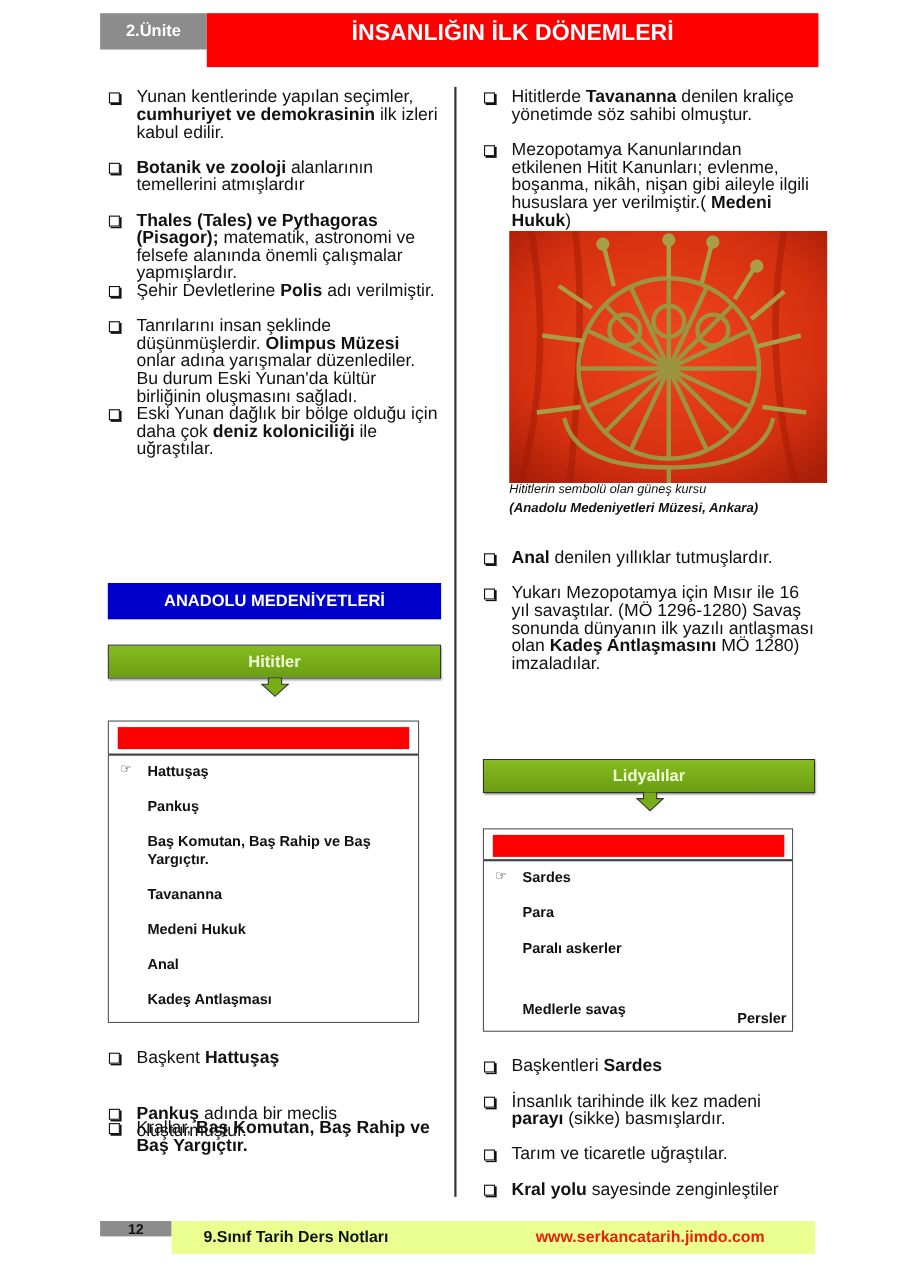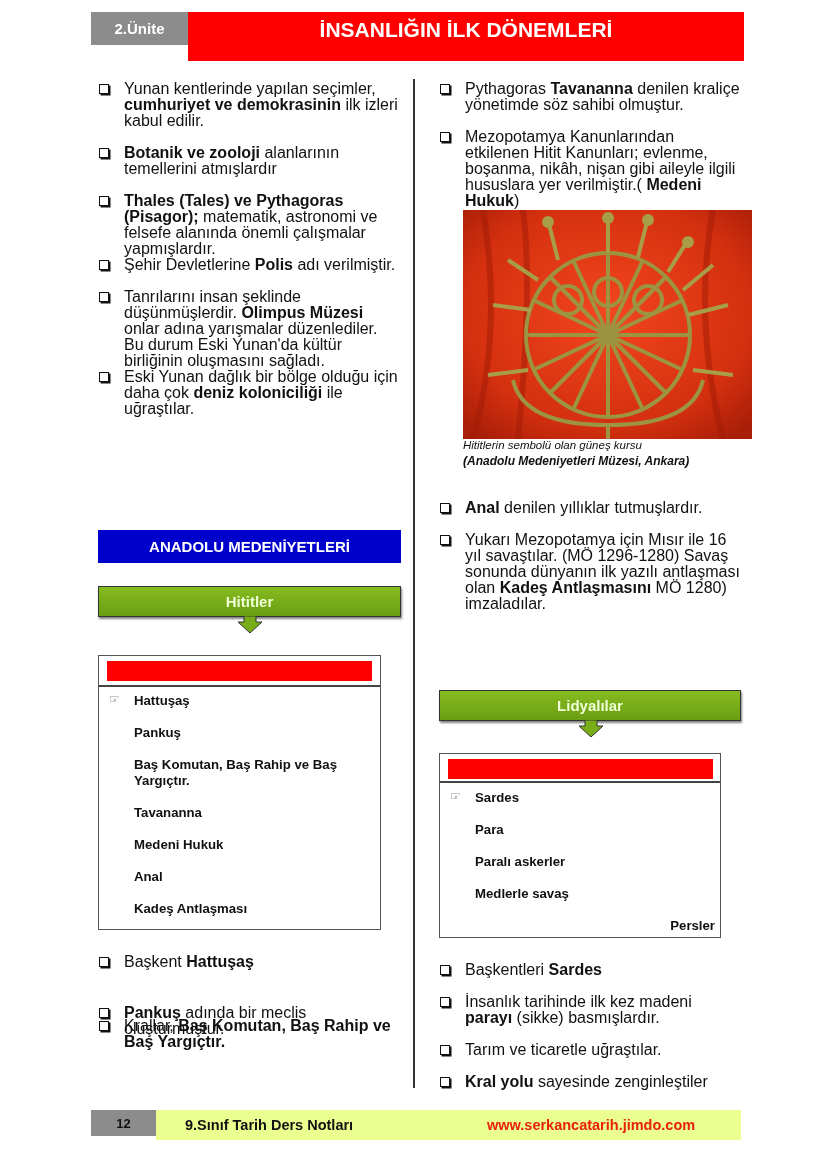--- a/index.html
+++ b/index.html
@@ -38,21 +38,21 @@
   .ansbox .redbar { position: absolute; background: #ff0000; }
   .ansbox .sep { position: absolute; left: 0; right: 0; height: 1.5px; background: #444; }
   .ans { position: absolute; font-weight: bold; font-size: 13.2px; line-height: 16px; }
   .hand { position: absolute; font-size: 12px; color: #333; }
 
   
   .photo { left: 463px; top: 210px; width: 289px; height: 229px; overflow: hidden; background: #d92a10; }
   .caption { left: 463px; width: 266px; text-align: left; font-style: italic; font-size: 11.5px; }
 
   
-  .ftr-num { left: 91px; top: 1110px; width: 65px; height: 26px; background: #8c8c8c; color: #111;
+  .ftr-num { left: 91px; top: 1110px; width: 65px; height: 14px; background: #8c8c8c; color: #111;
              font-weight: bold; font-size: 13px; display:flex; align-items:center; justify-content:center; }
   .ftr-bar { left: 156px; top: 1110px; width: 585px; height: 30px; background: #eaff90; }
   .ftr-title { left: 185px; top: 1117px; font-weight: bold; font-size: 14.5px; color: #111; }
   .ftr-url { left: 487px; top: 1117px; font-weight: bold; font-size: 14.5px; color: #e8200c; }
 </style>
 </head>
 <body>
 
 <div class="abs hdr-unit">2.Ünite</div>
 <div class="abs hdr-title">İNSANLIĞIN İLK DÖNEMLERİ</div>
@@ -114,21 +114,21 @@
   <span class="box"></span>
   <span class="txt"><b>Pankuş</b><span> adında bir meclis oluşturmuştur.</span></span>
 </div>
 <div class="item" style="left:99px; top:1018px; width:300px;">
   <span class="box"></span>
   <span class="txt"><span>Krallar, </span><b>Baş Komutan, Baş Rahip ve Baş Yargıçtır.</b></span>
 </div>
 
 <div class="item" style="left:440px; top:81px; width:300px;">
   <span class="box"></span>
-  <span class="txt"><span>Pythagoras </span><b>Tavananna</b><span> denilen kraliçe yönetimde söz sahibi olmuştur.</span></span>
+  <span class="txt"><span>Hititlerde </span><b>Tavananna</b><span> denilen kraliçe yönetimde söz sahibi olmuştur.</span></span>
 </div>
 <div class="item" style="left:440px; top:129px; width:300px;">
   <span class="box"></span>
   <span class="txt"><span>Mezopotamya Kanunlarından etkilenen Hitit Kanunları; evlenme, boşanma, nikâh, nişan gibi aileyle ilgili hususlara yer verilmiştir.( </span><b>Medeni Hukuk</b><span>)</span></span>
 </div>
 
 <div class="abs photo" title="Hittite sun disk (güneş kursu) bronze artifact on red background">
   <svg width="289" height="229" viewBox="0 0 289 229">
     <defs>
       <radialGradient id="bg" cx="50%" cy="45%" r="70%">
@@ -193,21 +193,21 @@
 </div>
 
 <div class="abs ansbox" style="left:439px; top:753px; width:282px; height:185px;">
   <div class="redbar" style="left:8px; top:5px; width:265px; height:20px;"></div>
   <div class="sep" style="top:27px;"></div>
 </div>
 <span class="hand" style="left:450px; top:789px;">☞</span>
 <div class="ans" style="left:475px; top:790px; width:240px;">Sardes</div>
 <div class="ans" style="left:475px; top:822px; width:240px;">Para</div>
 <div class="ans" style="left:475px; top:854px; width:240px;">Paralı askerler</div>
-<div class="ans" style="left:475px; top:886px; width:240px;">Medlerle savaş</div>
+<div class="ans" style="left:475px; top:910px; width:240px;">Medlerle savaş</div>
 <div class="ans" style="left:475px; top:918px; width:240px;text-align:right;">Persler</div>
 
 <div class="item" style="left:440px; top:962px; width:300px;">
   <span class="box"></span>
   <span class="txt"><span>Başkentleri </span><b>Sardes</b></span>
 </div>
 <div class="item" style="left:440px; top:994px; width:300px;">
   <span class="box"></span>
   <span class="txt"><span>İnsanlık tarihinde ilk kez madeni </span><b>parayı</b><span> (sikke) basmışlardır.</span></span>
 </div>

